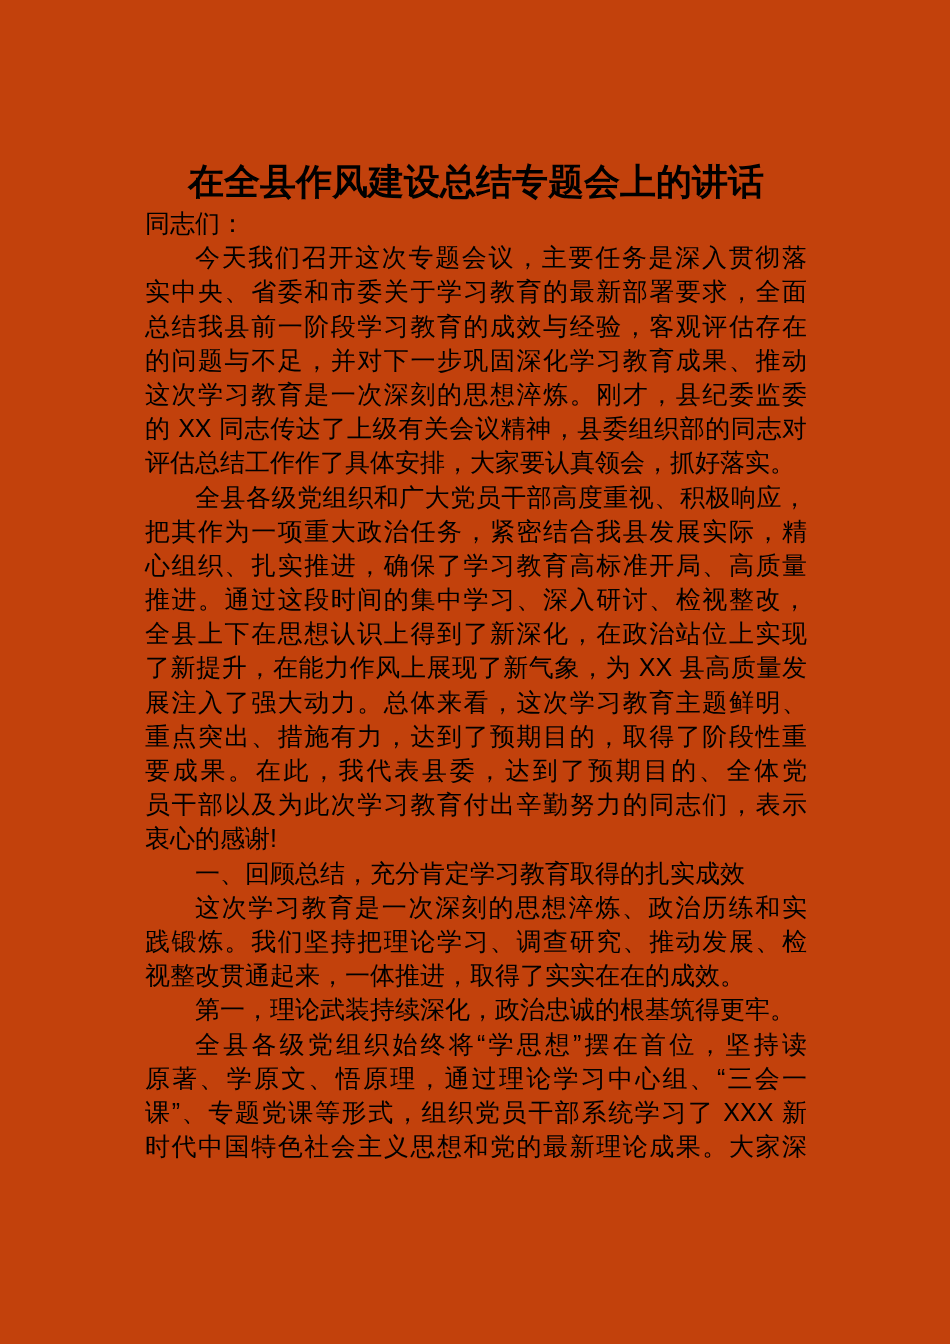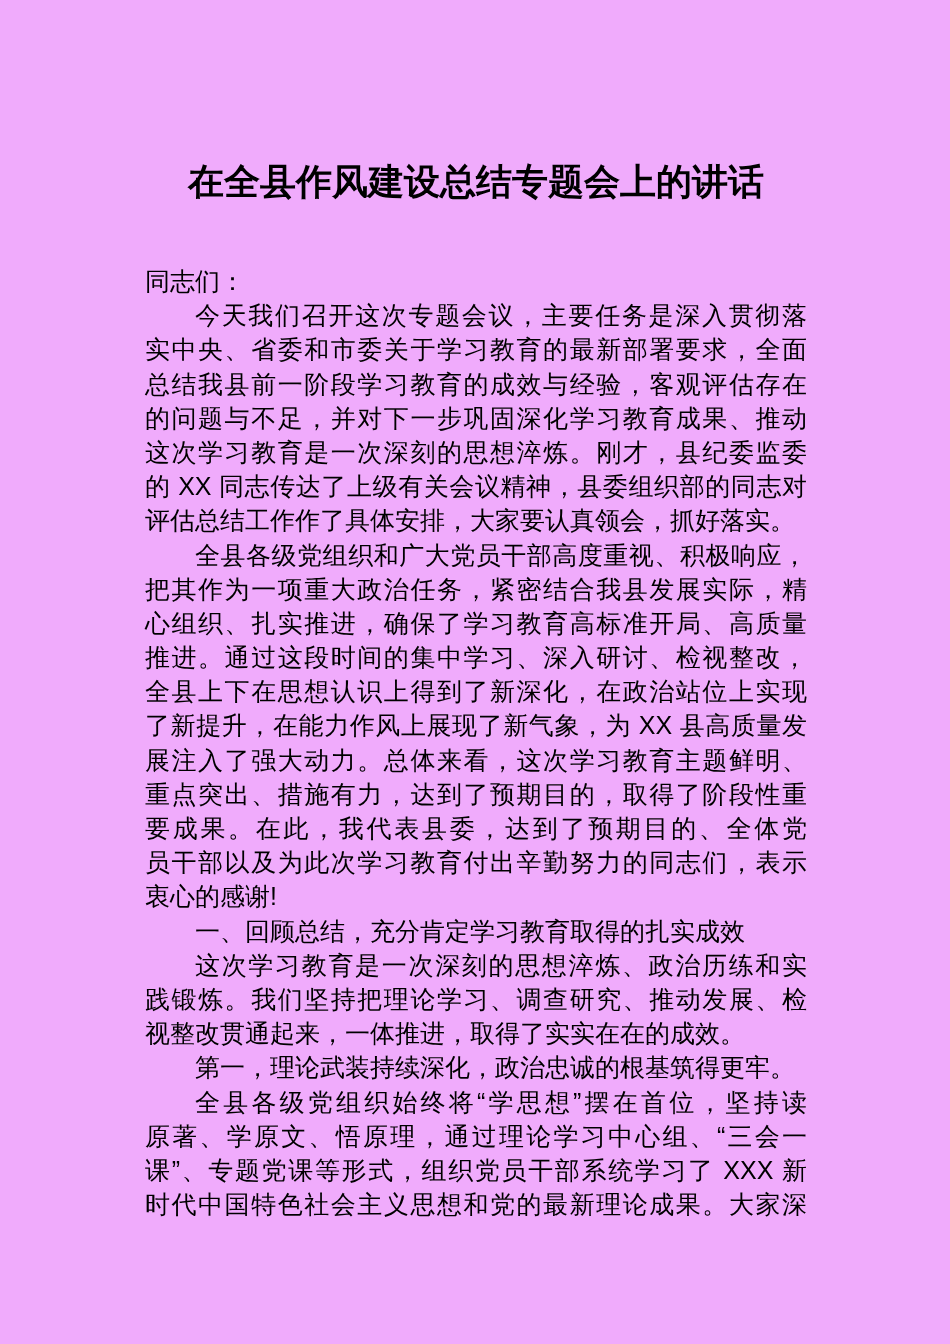--- a/index.html
+++ b/index.html
@@ -1,36 +1,35 @@
 <!DOCTYPE html>
 <html><head>
 <meta charset="utf-8">
 <style>
   html, body { margin: 0; padding: 0; }
   .page {
     position: relative;
     width: 950px;
     height: 1344px;
-    background: #f0abfc;
+    background: #c2410c;
     color: #000000;
     font-family: "Liberation Sans", sans-serif;
     overflow: hidden;
   }
   .doc {
     padding: 158px 143px 0 145px;
   }
   .title {
     font-size: 36px;
     font-weight: bold;
     line-height: 48px;
     text-align: center;
     white-space: nowrap;
   }
   .body-block {
-    margin-top: 58px;
     width: 662px;
   }
   .line {
     font-size: 25px;
     line-height: 34.2px;
     height: 34.2px;
     white-space: normal;
     overflow: visible;
   }
   .line.indent { text-indent: 50px; }

